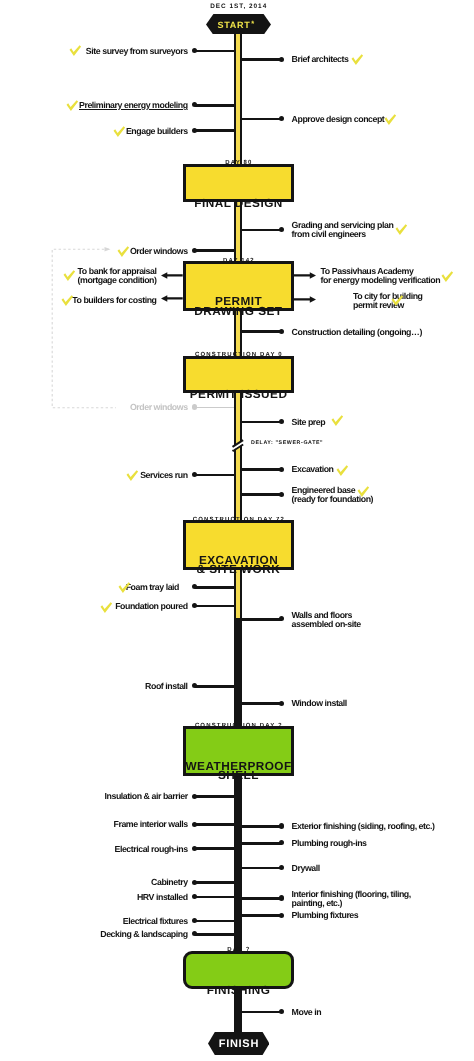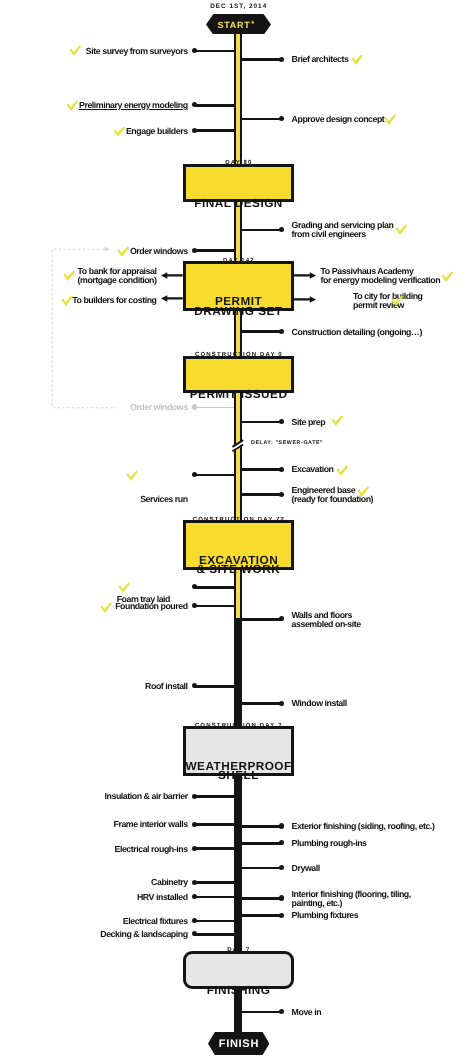--- a/index.html
+++ b/index.html
@@ -7,21 +7,21 @@
 body{font-family:"Liberation Sans",sans-serif;-webkit-font-smoothing:antialiased;text-rendering:geometricPrecision;}
 #page{position:relative;width:474px;height:1061px;background:#ffffff;overflow:hidden;}
 
 .spine-y{position:absolute;left:233.5px;width:8.1px;box-sizing:border-box;
          background:#F3DA4F;border-left:2.4px solid #141414;border-right:2.4px solid #141414;z-index:2;}
 .spine-b{position:absolute;left:233.5px;width:8.1px;background:#141414;z-index:2;}
 
 .box{position:absolute;left:183px;width:110.7px;box-sizing:border-box;border:3.4px solid #141414;
      display:flex;flex-direction:column;align-items:center;justify-content:center;z-index:6;padding-top:2.1px;}
 .box.yellow{background:#F7DC2E;}
-.box.white{background:#e5e5e5;}
+.box.white{background:#84cc16;}
 .box-sub{position:relative;top:0.9px;font-size:6.0px;font-weight:bold;letter-spacing:1.15px;color:#141414;
          text-indent:1.15px;white-space:nowrap;line-height:7px;}
 .box-title{font-size:11.8px;font-weight:bold;letter-spacing:0.45px;line-height:9.85px;color:#141414;
            text-align:center;white-space:pre-line;text-indent:0.45px;margin-top:31px;}
 
 .task{position:absolute;font-size:8.8px;font-weight:bold;color:#141414;line-height:9.3px;
       white-space:pre-line;letter-spacing:-0.45px;z-index:5;}
 .task.l{text-align:center;}
 .task.muted{color:#C4C4C4;}
 
@@ -111,27 +111,27 @@
   <div class="task l" style="right:317.50px;top:295.55px;">To builders for costing</div>
   <svg class="arrow" style="left:161.30px;top:295.40px;" width="21.70" height="7" viewBox="0 0 21.70 7">
       <path d="M21.70 2.35 H6.3 V0.2 L0 3.45 L6.3 6.7 V4.55 H21.70 Z" fill="#141414"></path>
     </svg>
   <span class="chk" style="left:61.20px;top:294.70px;"><svg width="12.6" height="11.5" viewBox="0 0 11.4 10.4">
         <path d="M0.45 4.35 L2.0 3.0 L4.15 6.25 L9.6 0.3 L11.0 1.35 L4.45 9.9 Z" fill="#E9E03E"></path>
       </svg></span>
   <div class="task l muted" style="right:286.40px;top:403.25px;">Order windows</div>
   <div class="dot muted" style="left:192.35px;top:404.45px;"></div>
   <div class="conn muted" style="left:194.90px;top:406.70px;width:39.10px;"></div>
-  <div class="task l" style="right:286.40px;top:470.85px;margin-top:24px;">Services run</div>
+  <div class="task l" style="right:286.40px;top:470.85px;">Services run</div>
   <div class="dot" style="left:192.35px;top:472.05px;"></div>
   <div class="conn" style="left:194.90px;top:473.75px;width:39.10px;"></div>
   <span class="chk" style="left:126.10px;top:469.90px;"><svg width="12.6" height="11.5" viewBox="0 0 11.4 10.4">
         <path d="M0.45 4.35 L2.0 3.0 L4.15 6.25 L9.6 0.3 L11.0 1.35 L4.45 9.9 Z" fill="#E9E03E"></path>
       </svg></span>
-  <div class="task l" style="right:304px;top:583.15px;margin-top:12px;">Foam tray laid</div>
+  <div class="task l" style="right:295px;top:583.15px;">Foam tray laid</div>
   <div class="dot" style="left:192.35px;top:584.35px;"></div>
   <div class="conn" style="left:194.90px;top:586.05px;width:39.10px;"></div>
   <span class="chk" style="left:118.10px;top:582.20px;"><svg width="12.6" height="11.5" viewBox="0 0 11.4 10.4">
         <path d="M0.45 4.35 L2.0 3.0 L4.15 6.25 L9.6 0.3 L11.0 1.35 L4.45 9.9 Z" fill="#E9E03E"></path>
       </svg></span>
   <div class="task l" style="right:286.40px;top:601.65px;">Foundation poured</div>
   <div class="dot" style="left:192.35px;top:602.85px;"></div>
   <div class="conn" style="left:194.90px;top:604.55px;width:39.10px;"></div>
   <span class="chk" style="left:100.20px;top:602.20px;"><svg width="12.6" height="11.5" viewBox="0 0 11.4 10.4">
         <path d="M0.45 4.35 L2.0 3.0 L4.15 6.25 L9.6 0.3 L11.0 1.35 L4.45 9.9 Z" fill="#E9E03E"></path>

